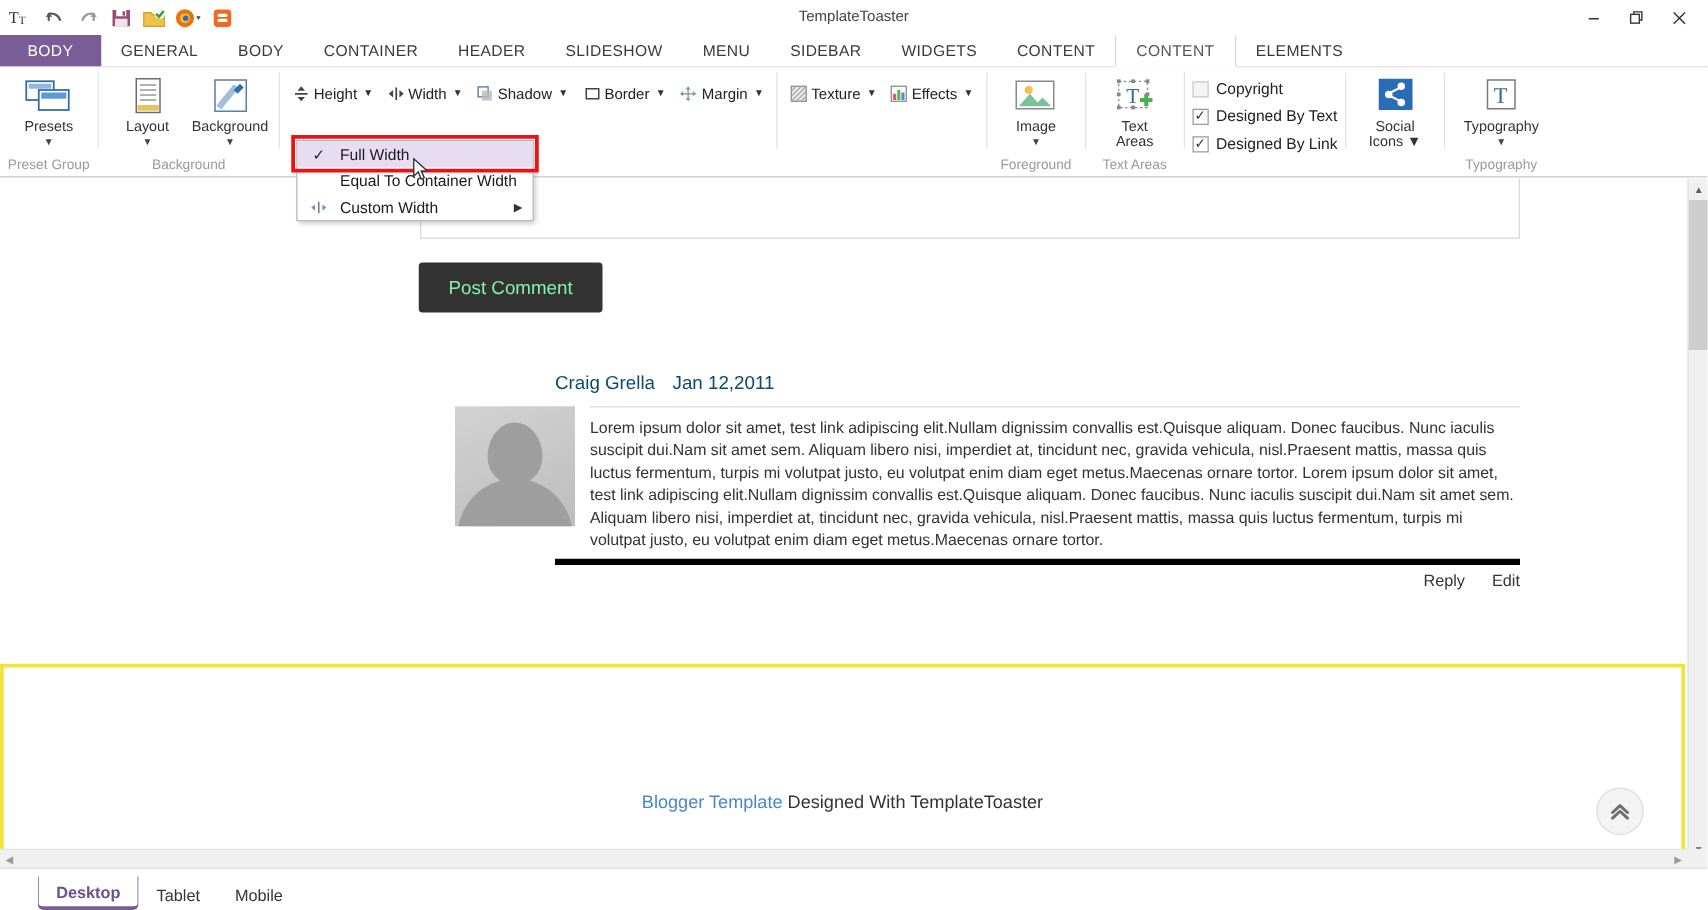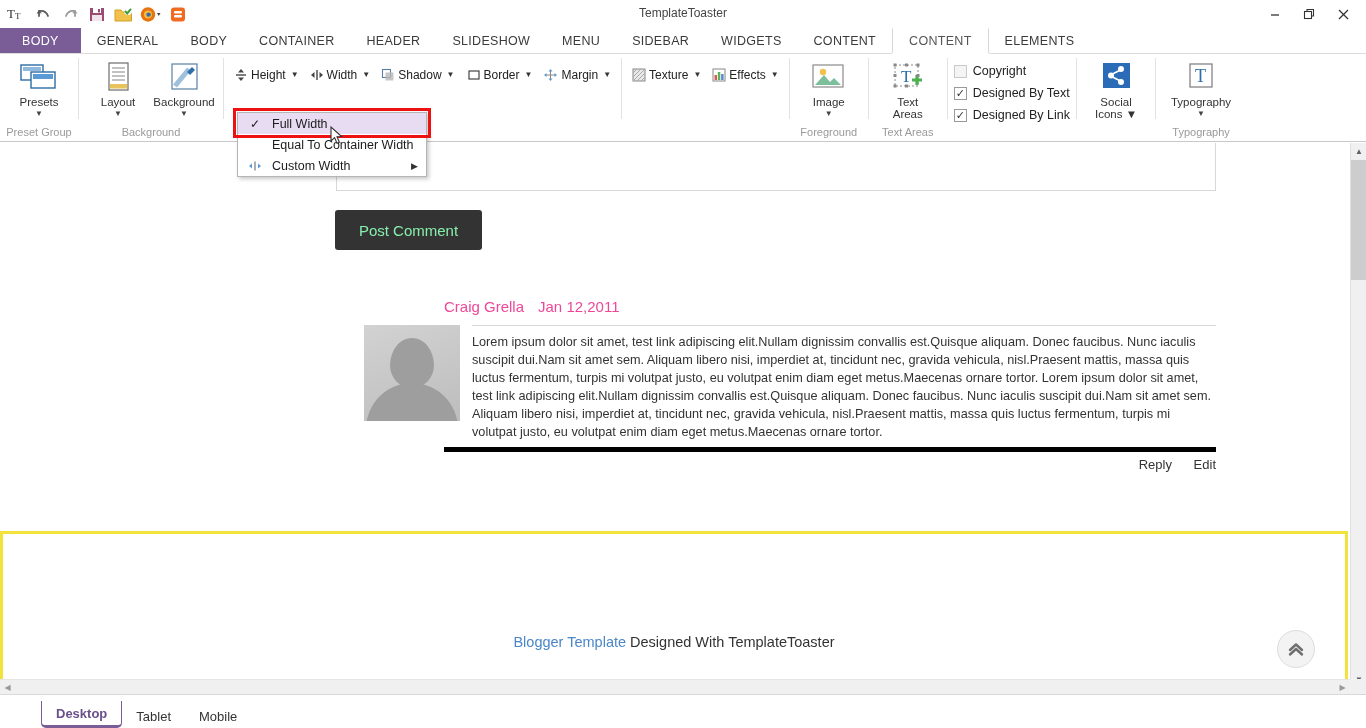--- a/index.html
+++ b/index.html
@@ -116,21 +116,21 @@
   .contentbox {
     position:absolute; left:336px; top:0px; width:880px; height:48px;
     border:1px solid #d8d8d8; border-top:none;
   }
   .postbtn {
     position:absolute; left:335px; top:67px; width:147px; height:40px;
     background:#333333; color:#86efac; font-size:15px; font-weight:normal;
     display:flex; align-items:center; justify-content:center; border-radius:3px;
   }
   .comment { position:absolute; left:336px; top:155px; width:880px; }
-  .cmt-head { font-size:15px; color:#ec4899; padding-left:108px; }
+  .cmt-head { font-size:15px; color:#0c4a6e; padding-left:108px; }
   .cmt-head .nm { margin-right:14px; }
   .cmt-body { display:flex; margin-top:10px;padding-left:28px; }
   .avatar {
     width:96px; height:96px; flex:0 0 96px; margin-right:12px;
     background:linear-gradient(160deg,#d2d2d2,#bdbdbd); position:relative; overflow:hidden;
   }
   .avatar .head {
     position:absolute; left:50%; top:13px; transform:translateX(-50%);
     width:44px; height:50px; border-radius:50%/55% 55% 45% 45%; background:#9e9e9e;
   }
@@ -177,21 +177,21 @@
     border-top:1px solid #e4e4e4;
   }
   .hscroll .arw { position:absolute; top:0; width:15px; height:15px;
                   display:flex; align-items:center; justify-content:center; font-size:8px; color:#9a9a9a;}
   .hscroll .arw.l { left:0; } .hscroll .arw.r { right:0; }
   .corner { position:absolute; right:0; bottom:34px; width:16px; height:15px; background:#f0f0f0; }
 
   
   .statusbar {
     position:absolute; left:0; bottom:0; width:1366px; height:34px; background:#fff;
-    border-top:1px solid #d9d9d9; display:flex; align-items:flex-end; padding-left:41px;
+    border-top:1px solid #d9d9d9; display:flex; align-items:flex-end; padding-left:30px;
   }
   .devtab {
     height:24px; padding:0 14px; display:flex; align-items:center; font-size:13px;
     color:#333; background:#fff;
   }
   .devtab.active {
     color:#6a4f8a; font-weight:bold;
     border:1px solid #7a5c97; border-bottom:3px solid #7a5c97; border-top:none;
     border-radius:0 0 5px 5px; height:27px;
   }

